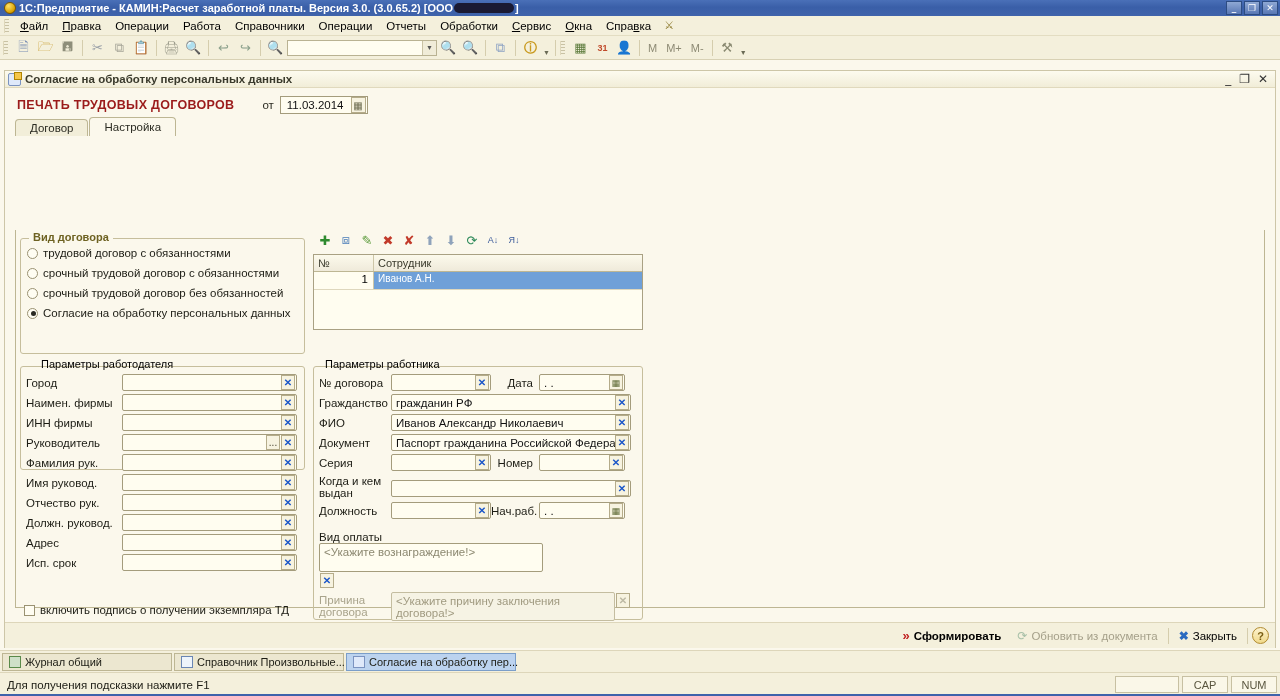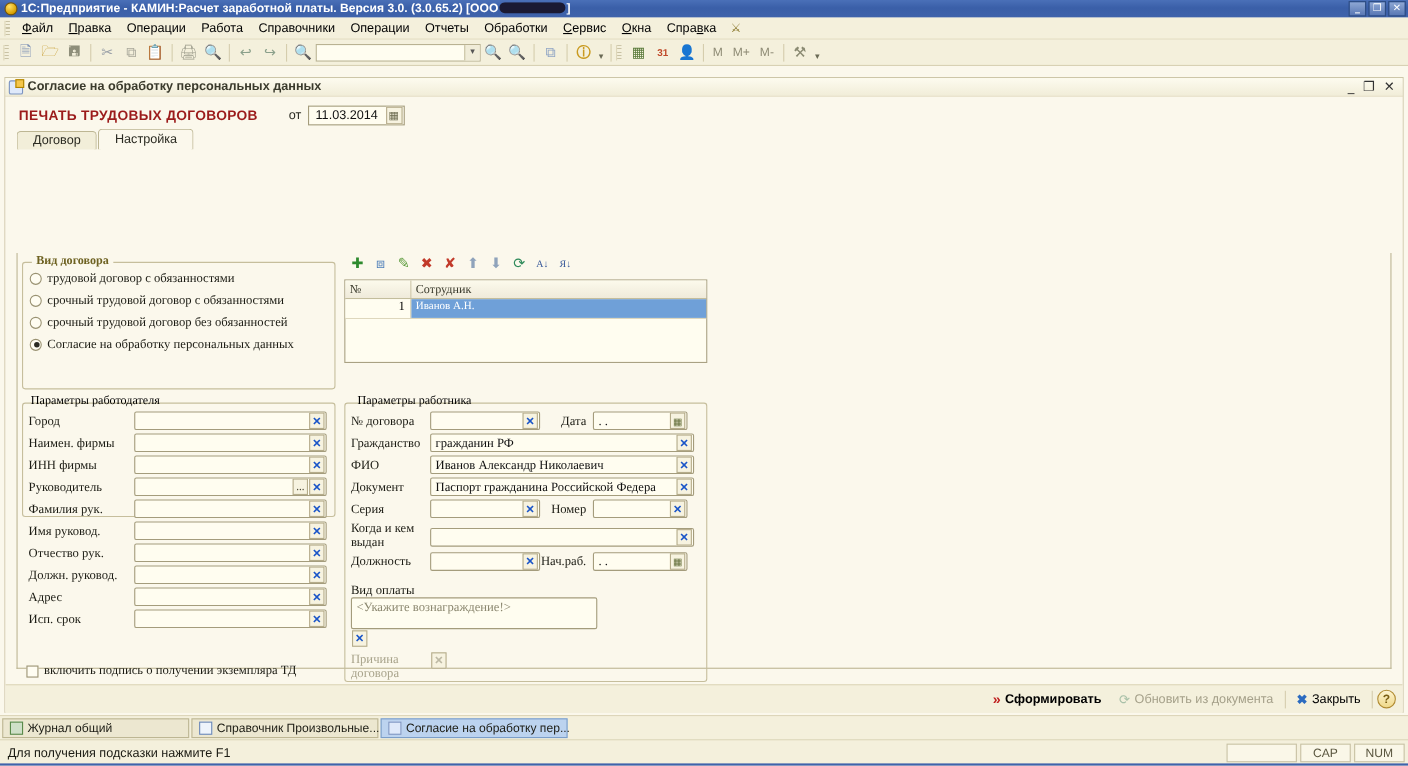--- a/index.html
+++ b/index.html
@@ -151,21 +151,21 @@
     background:#f2eed9; border:1px solid #bdb693; border-bottom:none;
     border-radius:4px 4px 0 0;
     font-size:11.5px; color:#2b2b22;
     margin-right:1px; line-height:15px;
   }
   .tab.active { background:#fbf8ec; height:19px; line-height:17px; border-color:#bdb693; position:relative; z-index:3; }
 
   
   .tabpage {
     position:absolute; left:10px; top:142px; right:10px; bottom:40px;
-    background:#fbf8ec; border:1px solid #bdb693; border-top:none;font-family:Liberation Serif, serif;
+    background:#fbf8ec; border:1px solid #bdb693; border-top:none;
   }
 
   
   .group { position:absolute; border:1px solid #c6be9c; border-radius:3px; }
   .group > legend, .group .glegend {
     position:absolute; top:-8px; left:8px;
     background:#fbf8ec; padding:0 4px;
     font-size:11px; font-weight:bold; color:#6e6222;
   }
 
@@ -430,21 +430,21 @@
           </div>
           <div class="grid-row sel">
             <div class="c0">1</div>
             <div class="c1">Иванов А.Н.</div>
           </div>
           <div class="grid-body-blank" style="height:41px;"></div>
         </div>
       </div>
 
       <div class="group" style="left:4px; top:136px; width:285px; height:104px;"></div>
-      <div class="glegend" style="position:absolute;left:12px;top:128px;">Параметры работодателя</div>
+      <div class="glegend" style="position:absolute;left:25px;top:128px;">Параметры работодателя</div>
 
       <div style="position:absolute;left:10px;top:144px;width:275px;">
         <div class="frow">
           <div class="flabel" style="width:96px;">Город</div>
           <div class="fbox" style="width:175px;">
             <div class="fval"></div>
             <div class="clrbtn">✕</div>
           </div>
         </div>
         <div class="frow">
@@ -597,20 +597,23 @@
         <div class="frow" style="align-items:flex-start;margin-top:2px;flex-direction:column;">
           <div class="flabel" style="width:72px;padding-top:9px;">Вид оплаты</div>
           <div class="fbox" style="width:224px;height:29px;align-items:flex-start;">
             <div class="fval ph" style="padding-top:2px;">&lt;Укажите вознаграждение!&gt;</div>
           </div>
           <div class="clrbtn" style="height:15px;margin-left:1px;margin-top:1px;">✕</div>
         </div>
 
         <div class="frow" style="align-items:flex-start;margin-top:4px;">
           <div class="flabel dim" style="width:72px;line-height:12px;padding-top:2px;">Причина договора</div>
+          <div class="fbox dis" style="width:224px;height:29px;align-items:flex-start;">
+            <div class="fval grey" style="padding-top:2px;line-height:12px;white-space:normal;">&lt;Укажите причину заключения договора!&gt;</div>
+          </div>
           <div class="clrbtn dis" style="height:15px;margin-left:1px;margin-top:1px;">✕</div>
         </div>
 
         <div class="chkrow" style="margin-top:5px;margin-left:12px;">
           <div class="chk dis"></div>
           <span class="dim">включить в договор необязат. условия</span>
         </div>
       </div>
 
     </div>

